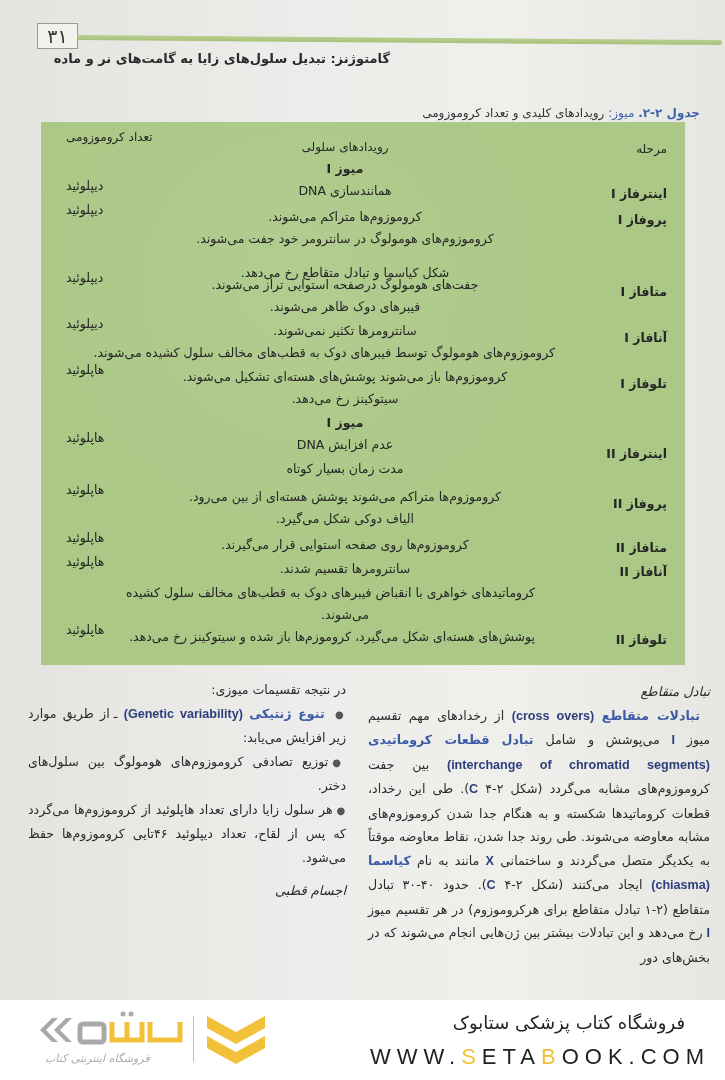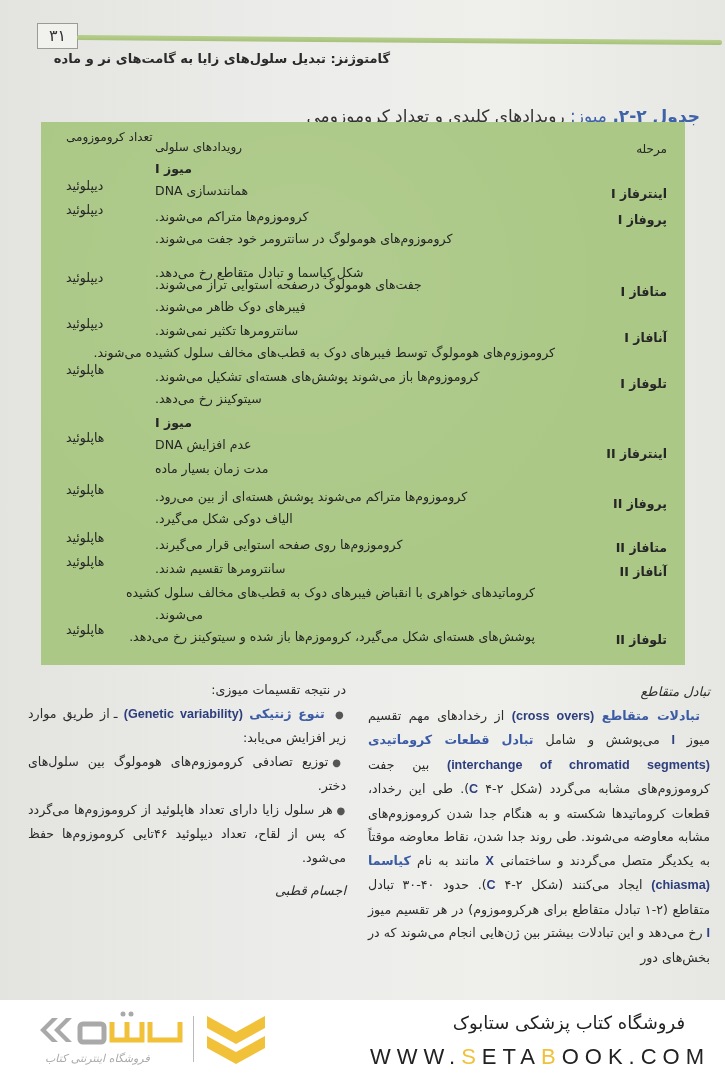--- a/index.html
+++ b/index.html
@@ -9,47 +9,47 @@
     font-family: "DejaVu Sans", sans-serif;
     color: #2a2a2a;
   }
   .page {
     position: absolute; left: 0; top: 0; width: 725px; height: 1000px;
     background: linear-gradient(90deg, #e3e3df 0%, #ececea 40%, #efefec 70%, #e6e6e2 100%);
   }
   .page-num {
     position: absolute; left: 37px; top: 23px; width: 39px; height: 24px;
     border: 1px solid #9a9a96; background: #f1f1ee;
-    font-size: 16px; text-align: center; line-height: 24px; color: #333;
+    font-size: 19px; text-align: center; line-height: 24px; color: #333;
   }
   .head-rule {
     position: absolute; left: 77px; top: 35px; width: 645px; height: 5px;
     background: linear-gradient(180deg, #b8cf8f, #a7c27a);
     transform: rotate(0.45deg); transform-origin: left center;
     border-radius: 2px;
   }
   .running-title {
     position: absolute; right: 335px; top: 51px;
     direction: rtl; font-size: 13px; font-weight: bold; color: #2b2b2b;
     white-space: nowrap;
   }
   .table-caption {
     position: absolute; right: 25px; top: 106px;
-    direction: rtl; font-size: 17px; white-space: nowrap; color: #333;
+    direction: rtl; font-size: 12px; white-space: nowrap; color: #333;
   }
   .table-caption .blue { color: #3f63a8; }
 
   .table-box {
     position: absolute; left: 41px; top: 122px; width: 644px; height: 543px;
     background: #abc886;
     background-image: radial-gradient(ellipse at 40% 30%, rgba(255,255,255,0.08), rgba(0,0,0,0) 60%);
   }
   .trow { position: absolute; left: 0; width: 644px; direction: rtl; font-size: 12.5px; color: #262626; }
   .stage { position: absolute; right: 18px; width: 80px; text-align: right; white-space: nowrap; }
-  .events { position: absolute; right: 150px; width: 380px; text-align: left; line-height: 22px; white-space: nowrap; }
+  .events { position: absolute; right: 150px; width: 380px; text-align: center; line-height: 22px; white-space: nowrap; }
   .count { position: absolute; left: 25px; width: 110px; text-align: left; direction: rtl; white-space: nowrap; }
   .th { font-size: 12px; }
   .bold { font-weight: bold; }
 
   .col { position: absolute; direction: rtl; text-align: justify; font-size: 12.6px; line-height: 23.5px; color: #2b2b2b; }
   .col p { margin: 0; }
   .sec-title { font-family: "DejaVu Serif", serif; font-style: italic; font-size: 13px; }
   .blue { color: #3b5ba5; font-weight: bold; }
   .navy { color: #2d3e7c; font-weight: bold; font-family: Liberation Sans, sans-serif; }
   .bullet::before { content: "●"; color: #555; font-size: 10px; margin-left: 4px; }
@@ -131,21 +131,21 @@
       <span class="count" style="top:-4px">هاپلوئید</span>
     </div>
 
     <div class="trow bold" style="top:290px">
       <span class="events">میوز I</span>
     </div>
 
     <div class="trow" style="top:312px">
       <span class="stage bold" style="top:12px">اینترفاز II</span>
       <span class="events">عدم افزایش DNA</span>
-      <span class="events" style="top:24px">مدت زمان بسیار ماده</span>
+      <span class="events" style="top:24px">مدت زمان بسیار کوتاه</span>
       <span class="count" style="top:-4px">هاپلوئید</span>
     </div>
 
     <div class="trow" style="top:364px">
       <span class="stage bold" style="top:10px">پروفاز II</span>
       <span class="events">کروموزوم‌ها متراکم می‌شوند پوشش هسته‌ای از بین می‌رود.</span>
       <span class="events" style="top:22px">الیاف دوکی شکل می‌گیرد.</span>
       <span class="count" style="top:-4px">هاپلوئید</span>
     </div>
 

